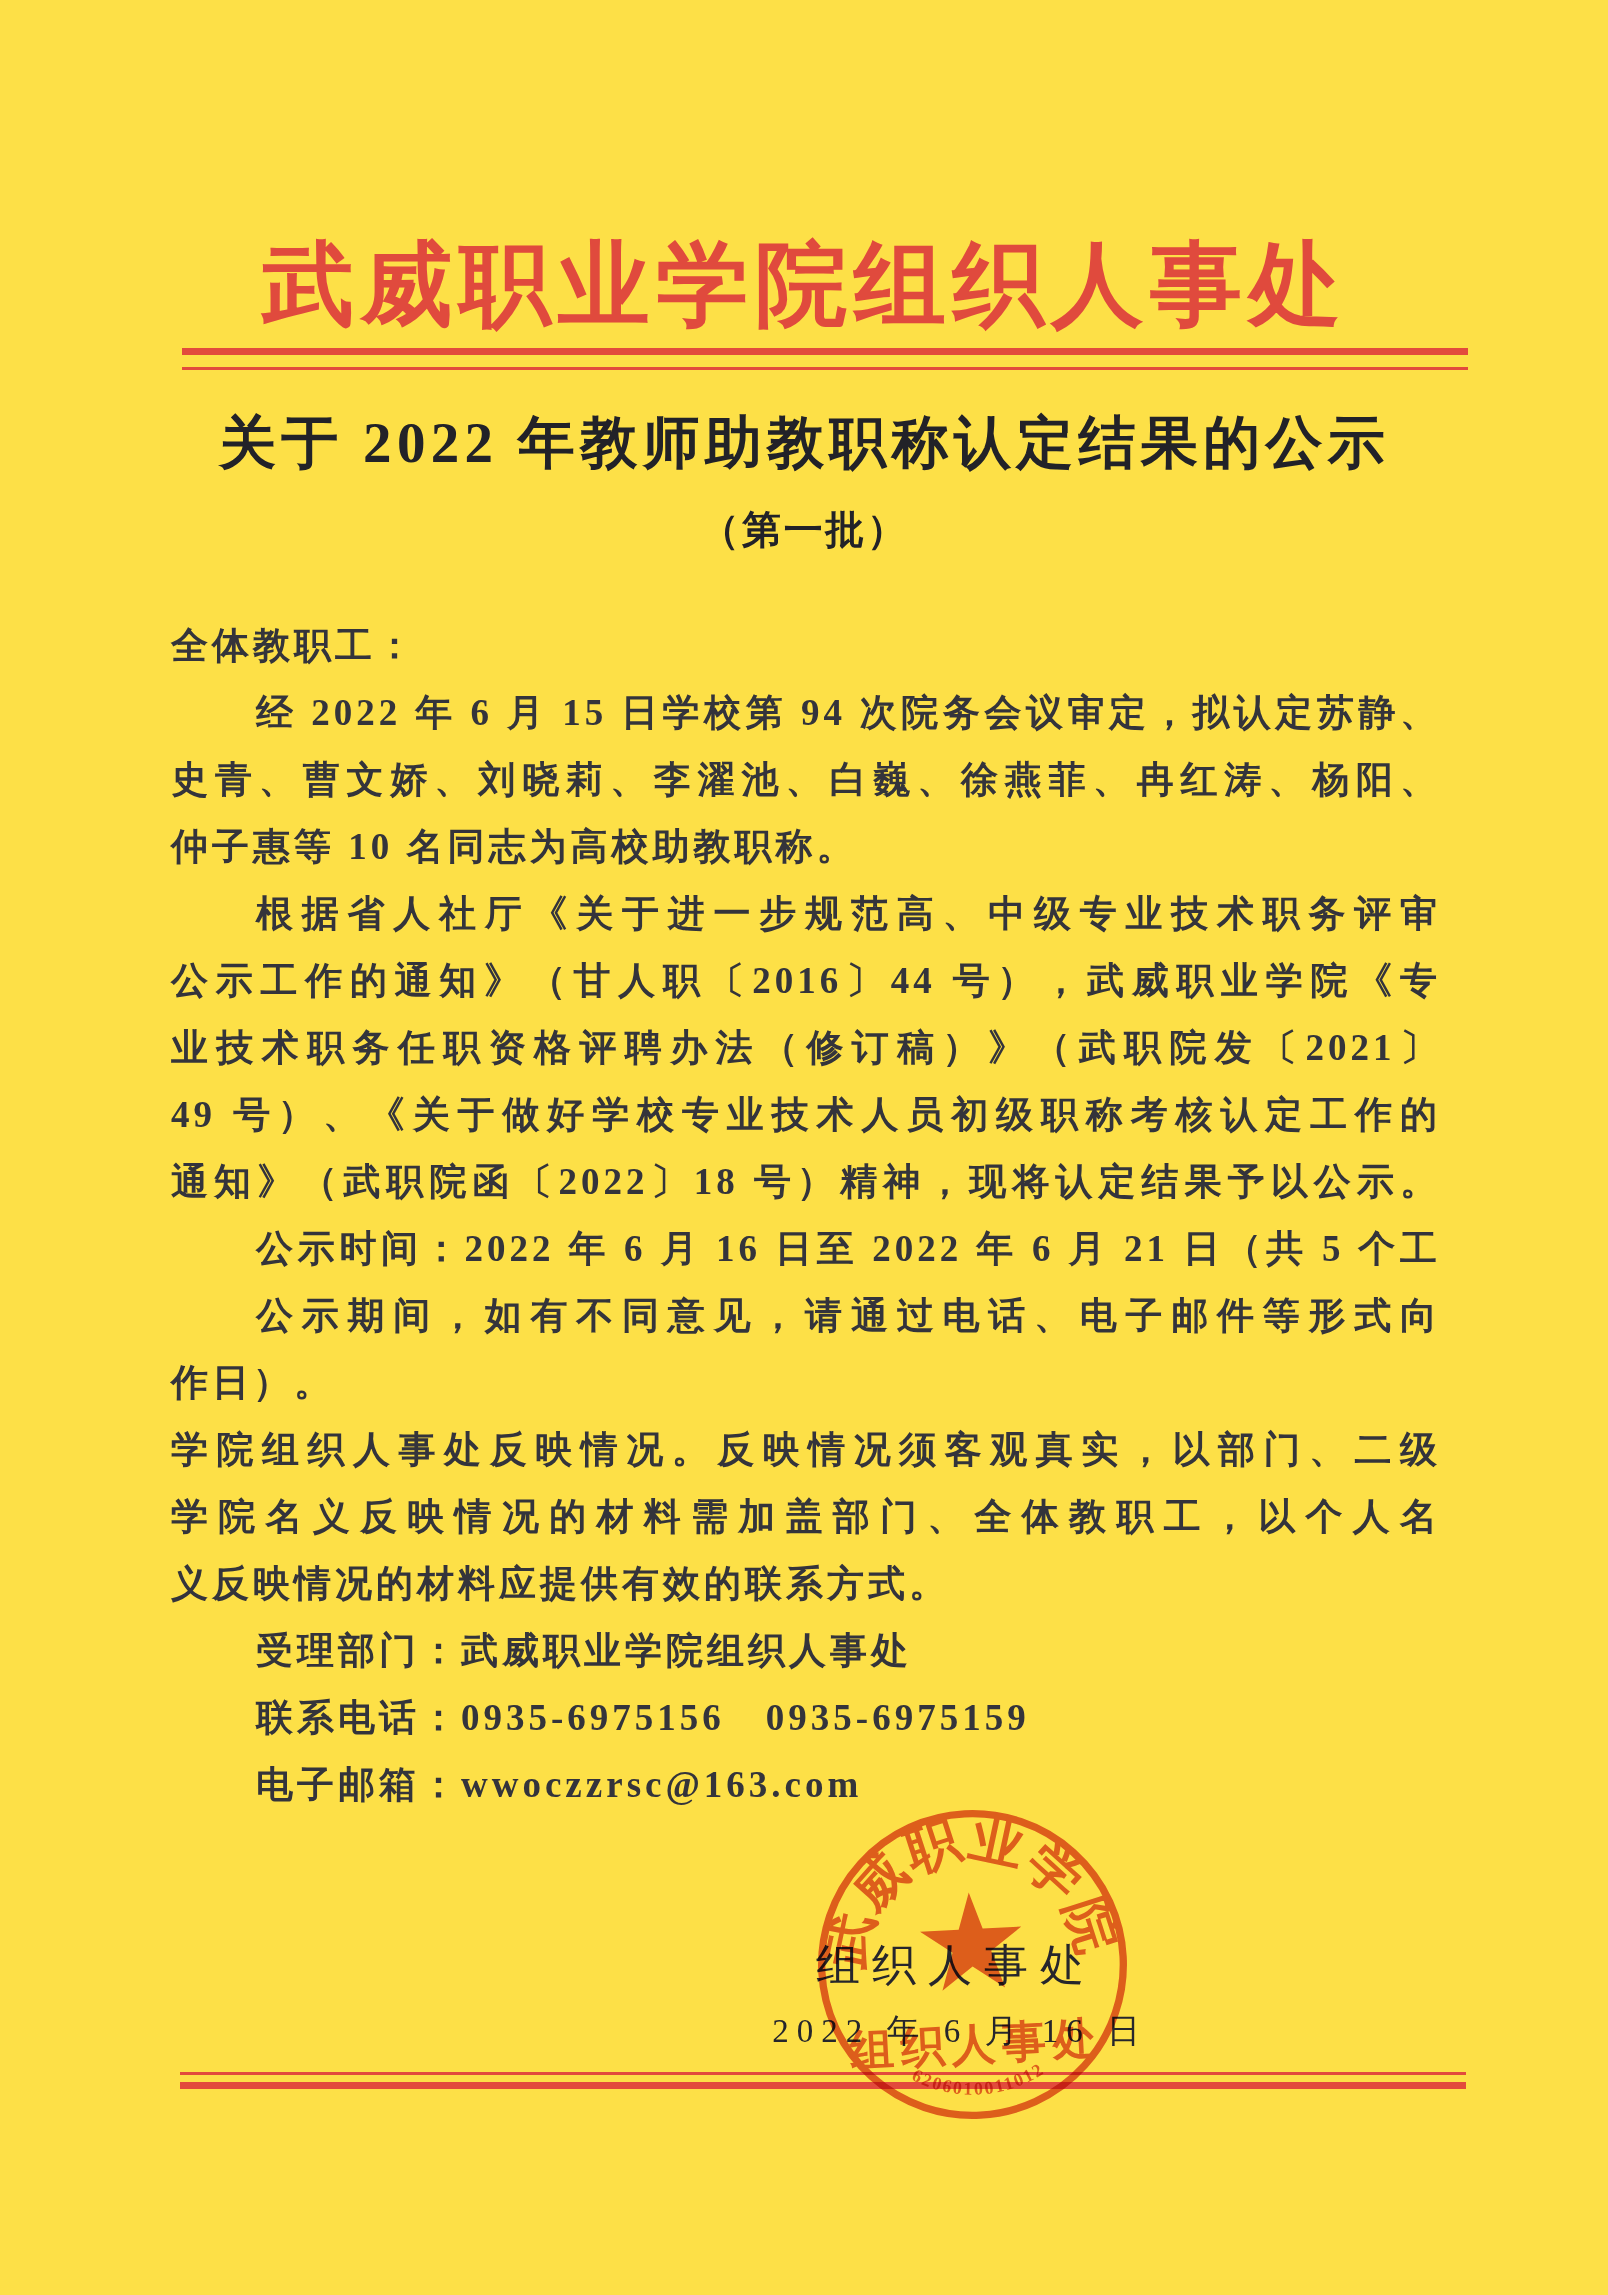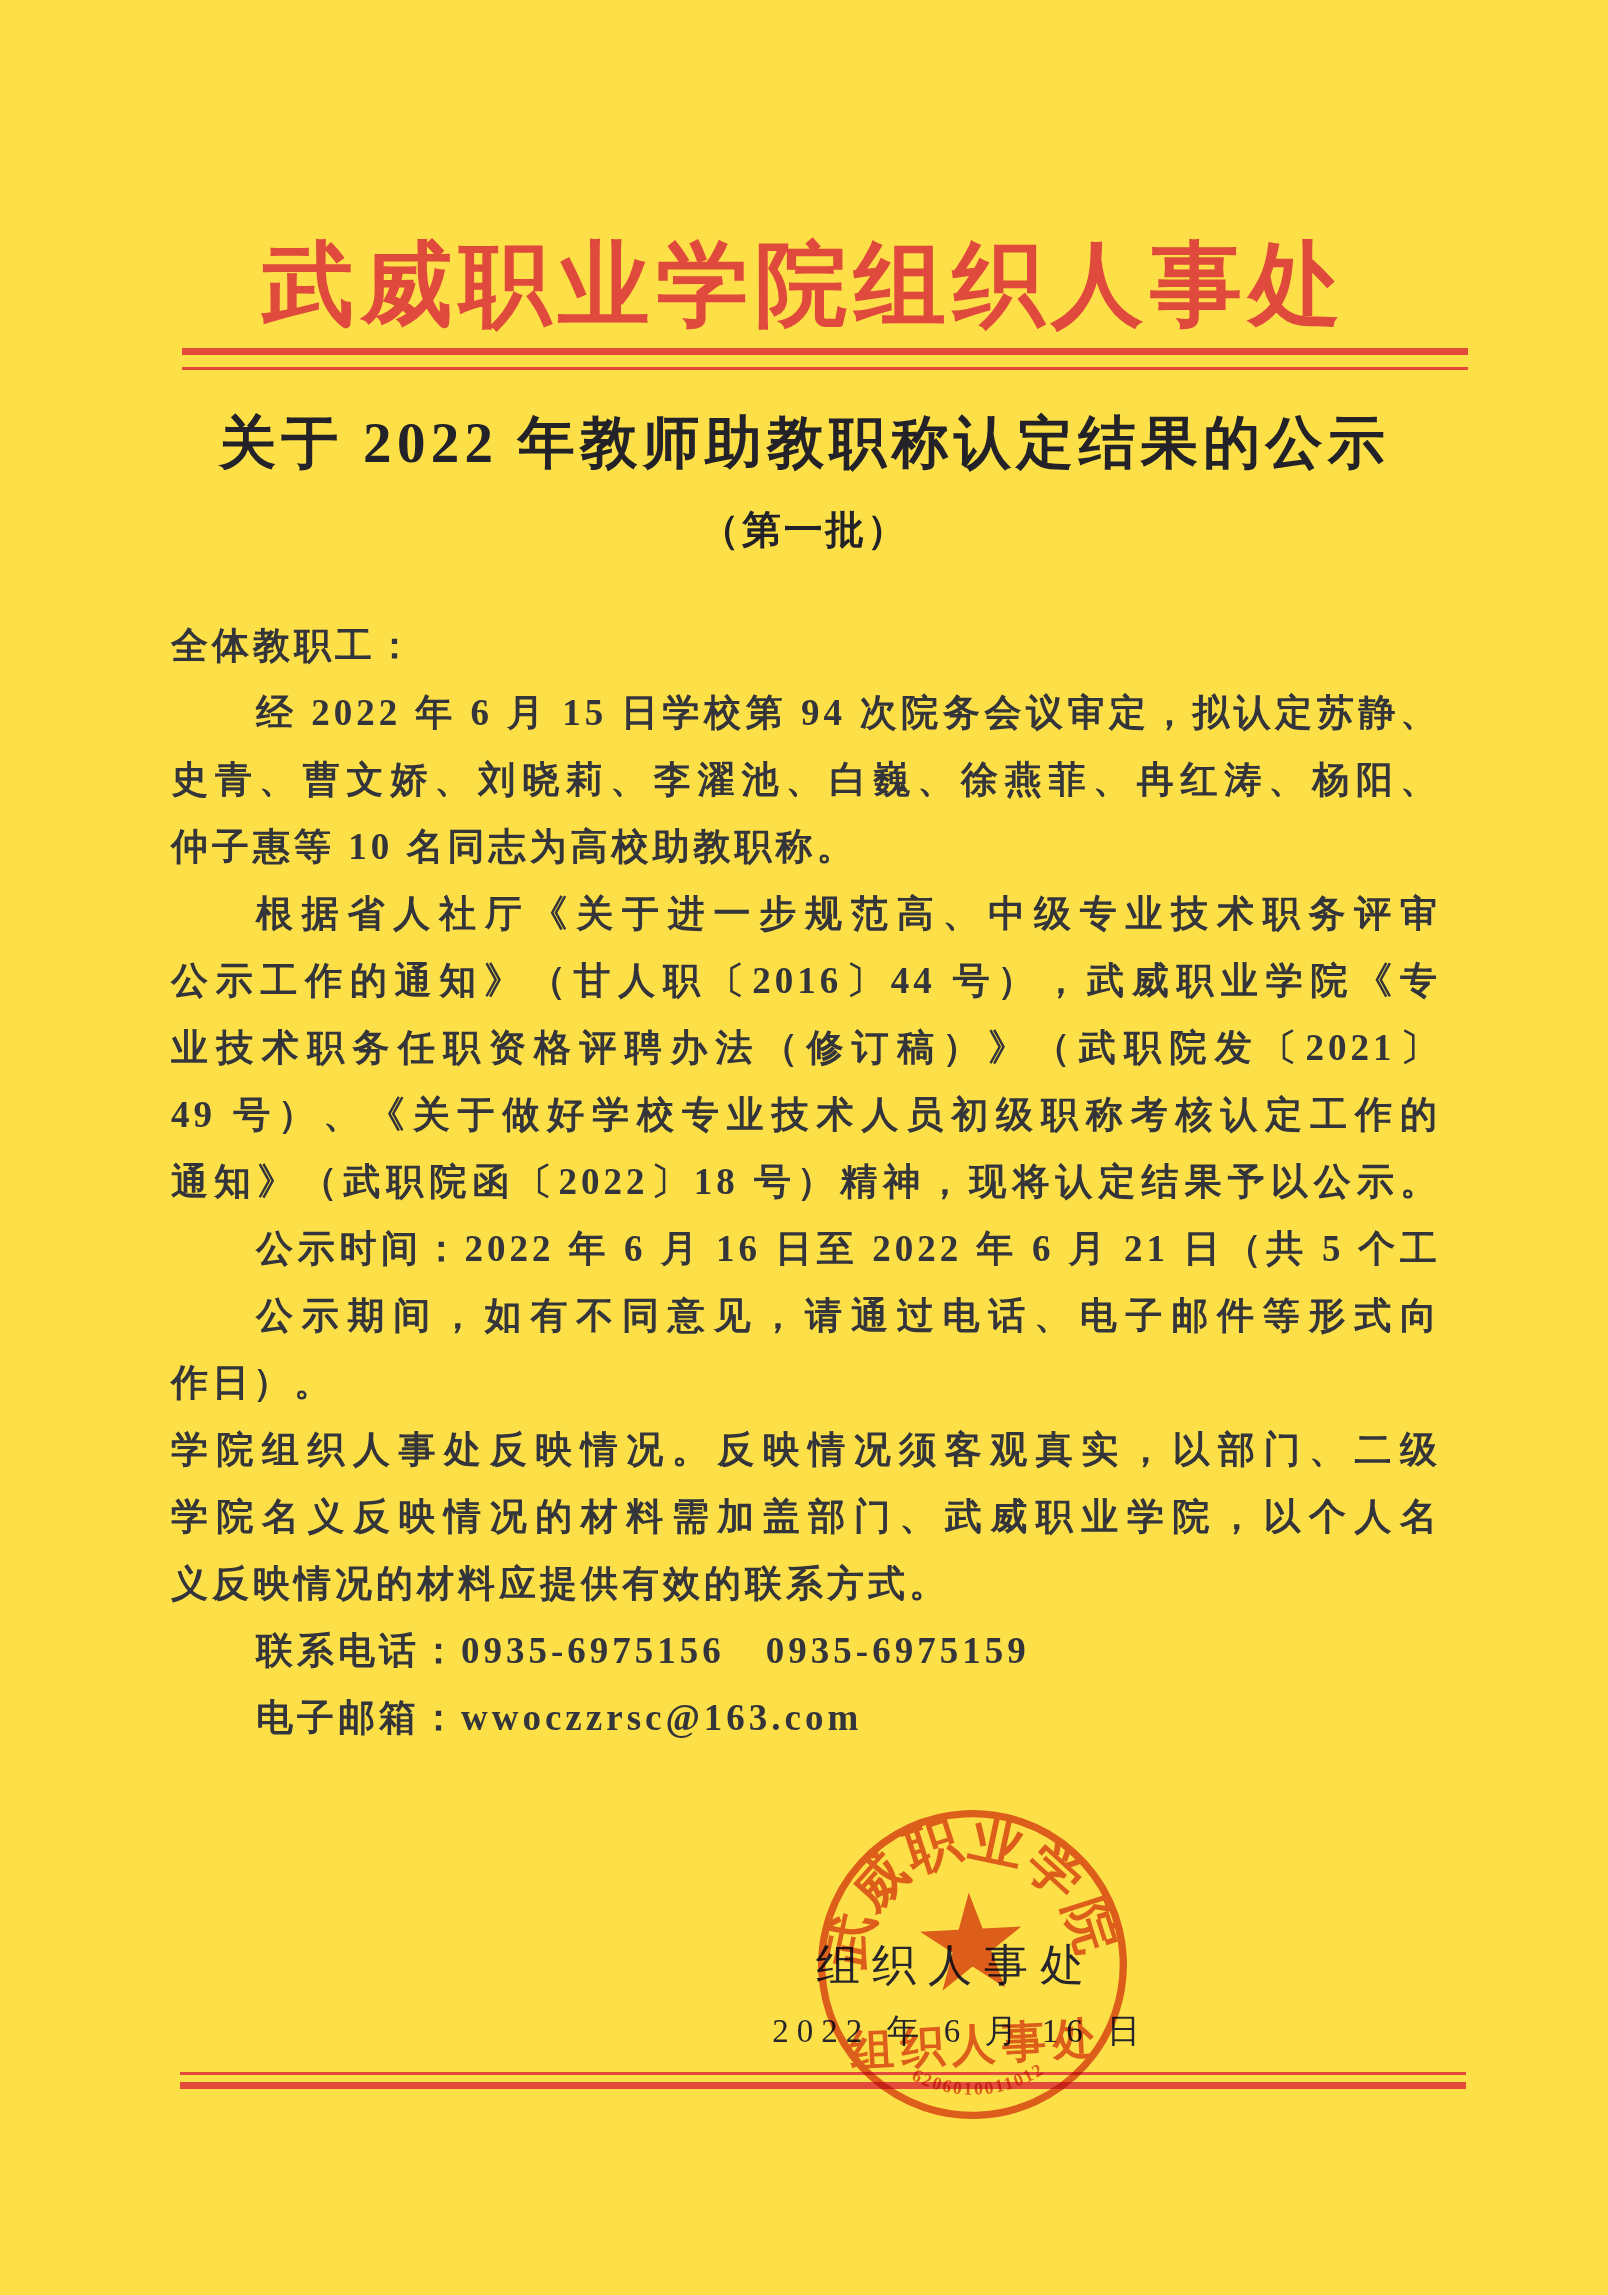--- a/index.html
+++ b/index.html
@@ -94,22 +94,23 @@
     <div class="line">仲子惠等 10 名同志为高校助教职称。</div>
     <div class="line indent full">根据省人社厅《关于进一步规范高、中级专业技术职务评审</div>
     <div class="line full">公示工作的通知》（甘人职〔2016〕44 号），武威职业学院《专</div>
     <div class="line full">业技术职务任职资格评聘办法（修订稿）》（武职院发〔2021〕</div>
     <div class="line full">49 号）、《关于做好学校专业技术人员初级职称考核认定工作的</div>
     <div class="line full">通知》（武职院函〔2022〕18 号）精神，现将认定结果予以公示。</div>
     <div class="line indent full">公示时间：2022 年 6 月 16 日至 2022 年 6 月 21 日（共 5 个工</div>
     <div class="line indent full">公示期间，如有不同意见，请通过电话、电子邮件等形式向</div>
     <div class="line">作日）。</div>
     <div class="line full">学院组织人事处反映情况。反映情况须客观真实，以部门、二级</div>
-    <div class="line full">学院名义反映情况的材料需加盖部门、武威职业学院，以个人名</div>
+    <div class="line full">学院名义反映情况的材料需加盖部门、全体教职工，以个人名</div>
     <div class="line">义反映情况的材料应提供有效的联系方式。</div>
+    <div class="line indent">受理部门：武威职业学院组织人事处</div>
     <div class="line indent">联系电话：0935-6975156　0935-6975159</div>
     <div class="line indent">电子邮箱：wwoczzrsc@163.com</div>
   </div>
 
   <div class="sig-dept">组织人事处</div>
   <div class="sig-date">2022 年 6 月 16 日</div>
 
   <div class="rule ftr-thin"></div>
   <div class="rule ftr-thick"></div>
 

